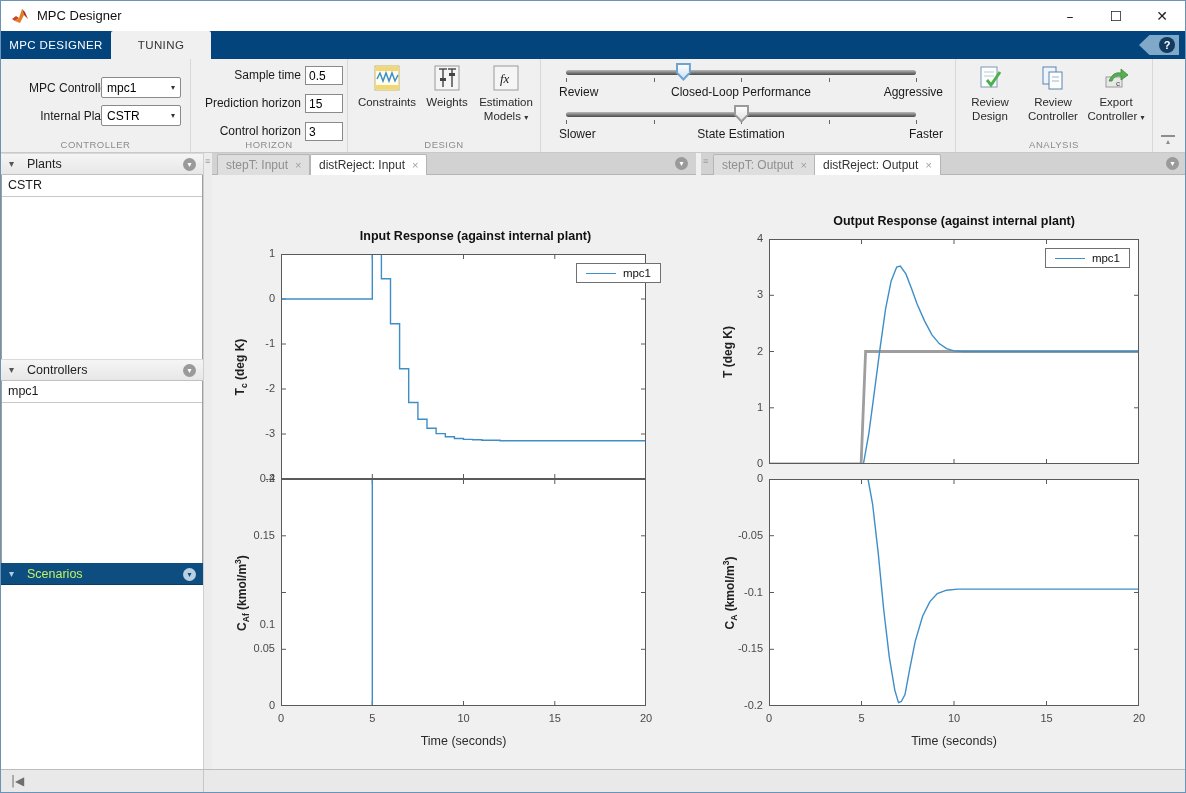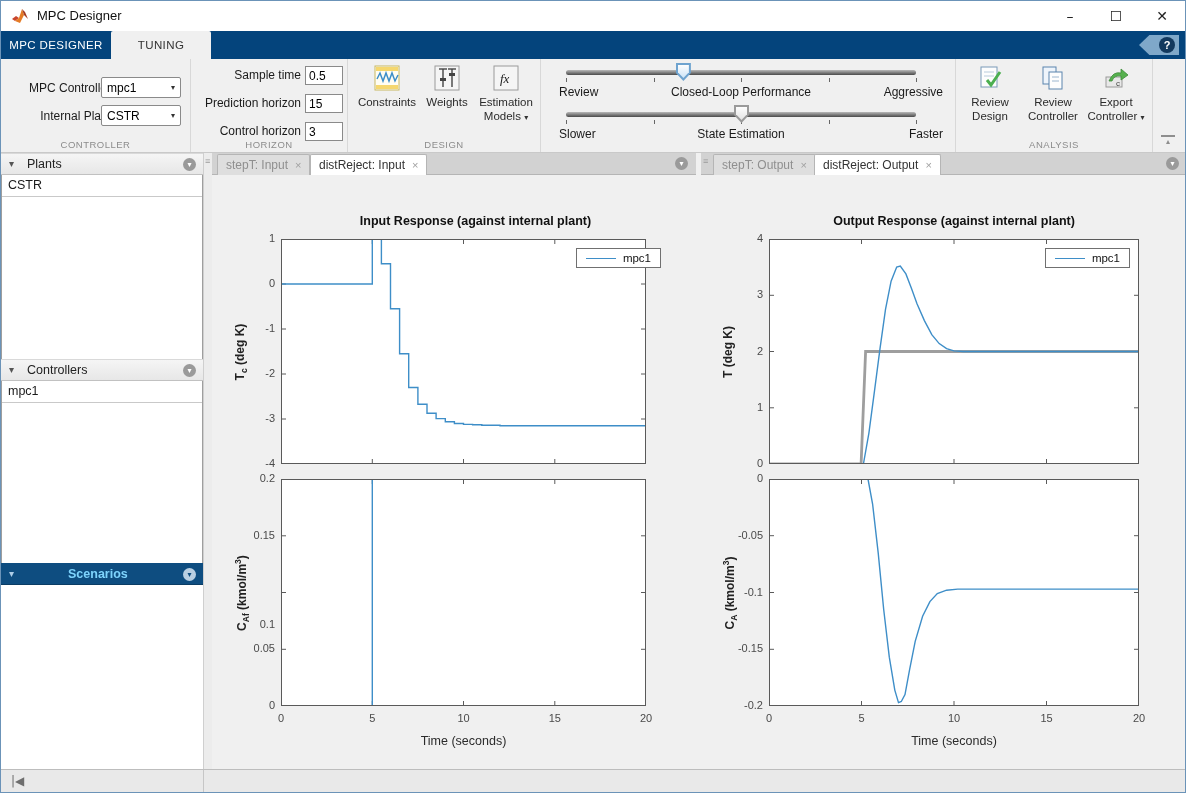--- a/index.html
+++ b/index.html
@@ -69,21 +69,21 @@
            background:linear-gradient(#f5f5f5,#e7e7e7); border-top:1px solid #d9d9d9;
            border-bottom:1px solid #c1c1c1; }
   .phead .tri { position:absolute; left:8px; top:4px; font-size:10px; color:#555;
                 font-family:"DejaVu Sans",sans-serif; }
   .phead .ptitle { position:absolute; left:26px; top:3px; font-size:12.5px; color:#222; }
   .circle-btn { position:absolute; right:7px; top:4px; width:13px; height:13px; border-radius:50%;
                 background:#9a9a9a; color:#fff; font-size:8px; text-align:center; line-height:13px;
                 font-family:"DejaVu Sans",sans-serif; }
   .phead.dark { background:#0e4d80; border-top:1px solid #0e4d80; border-bottom:1px solid #0a3c64; }
   .phead.dark .tri { color:#aecde7; }
-  .phead.dark .ptitle { color:#7dd3fc; font-weight:bold;margin-left:41px; }
+  .phead.dark .ptitle { color:#bef264; font-weight:normal; }
   .phead.dark .circle-btn { background:#b9cfe2; color:#0e4d80; }
   .plist { position:absolute; left:0; width:202px; background:#fff;
            border-left:1px solid #9e9e9e; border-right:1px solid #9e9e9e; }
   .pitem { height:22px; line-height:21px; padding-left:6px; font-size:12.5px; color:#1a1a1a;
            border-bottom:1px solid #c9c9c9; background:#fff; }
   .pitem.selected { border:2px solid #3a97d3; line-height:18px; }
   #plants-head { top:0; } #plants-list { top:22px; height:184px; }
   #ctrl-head { top:206px; } #ctrl-list { top:228px; height:182px; }
   #scen-head { top:410px; } #scen-list { top:432px; height:184px; }
 
@@ -101,21 +101,21 @@
           padding:0 8px; border:1px solid #b5b5b5; border-bottom:none; border-radius:2px 2px 0 0; }
   .dtab.inactive { background:#dedede; color:#8f8f8f; }
   .dtab.active { background:#fff; color:#333; }
   .tclose { margin-left:7px; font-size:11px; color:#a0a0a0; }
   .bar-grip { position:absolute; left:2px; top:3px; font-size:9px; color:#9a9a9a; }
   .bar-chevron { position:absolute; right:8px; top:4px; }
   .doccontent { position:absolute; left:0; top:22px; right:0; bottom:0; background:#f0f0f0; }
 
   
   .plot { position:absolute; }
-  #plot-it { left:69px; top:64px; width:389px; height:225px; }
+  #plot-it { left:69px; top:79px; width:389px; height:225px; }
   #plot-ib { left:69px; top:304px; width:365px; height:227px; }
   #plot-ot { left:68px; top:64px; width:370px; height:225px; }
   #plot-ob { left:68px; top:304px; width:370px; height:227px; }
   .ptitle2 { position:absolute; top:-25px; left:50%; transform:translateX(-50%);
              font-size:12.5px; font-weight:bold; color:#111; white-space:nowrap; }
   .legend { position:absolute; top:9px; right:9px; background:#fff; border:1px solid #707070;
             padding:3px 9px; display:flex; align-items:center; }
   .legend-line { width:30px; height:0; border-top:1.5px solid #3e8ec8; margin-right:7px; }
   .legend-text { font-size:11.5px; color:#111; }
   .ytick { position:absolute; left:-38px; width:32px; text-align:right; font-size:11px; color:#4a4a4a; }

